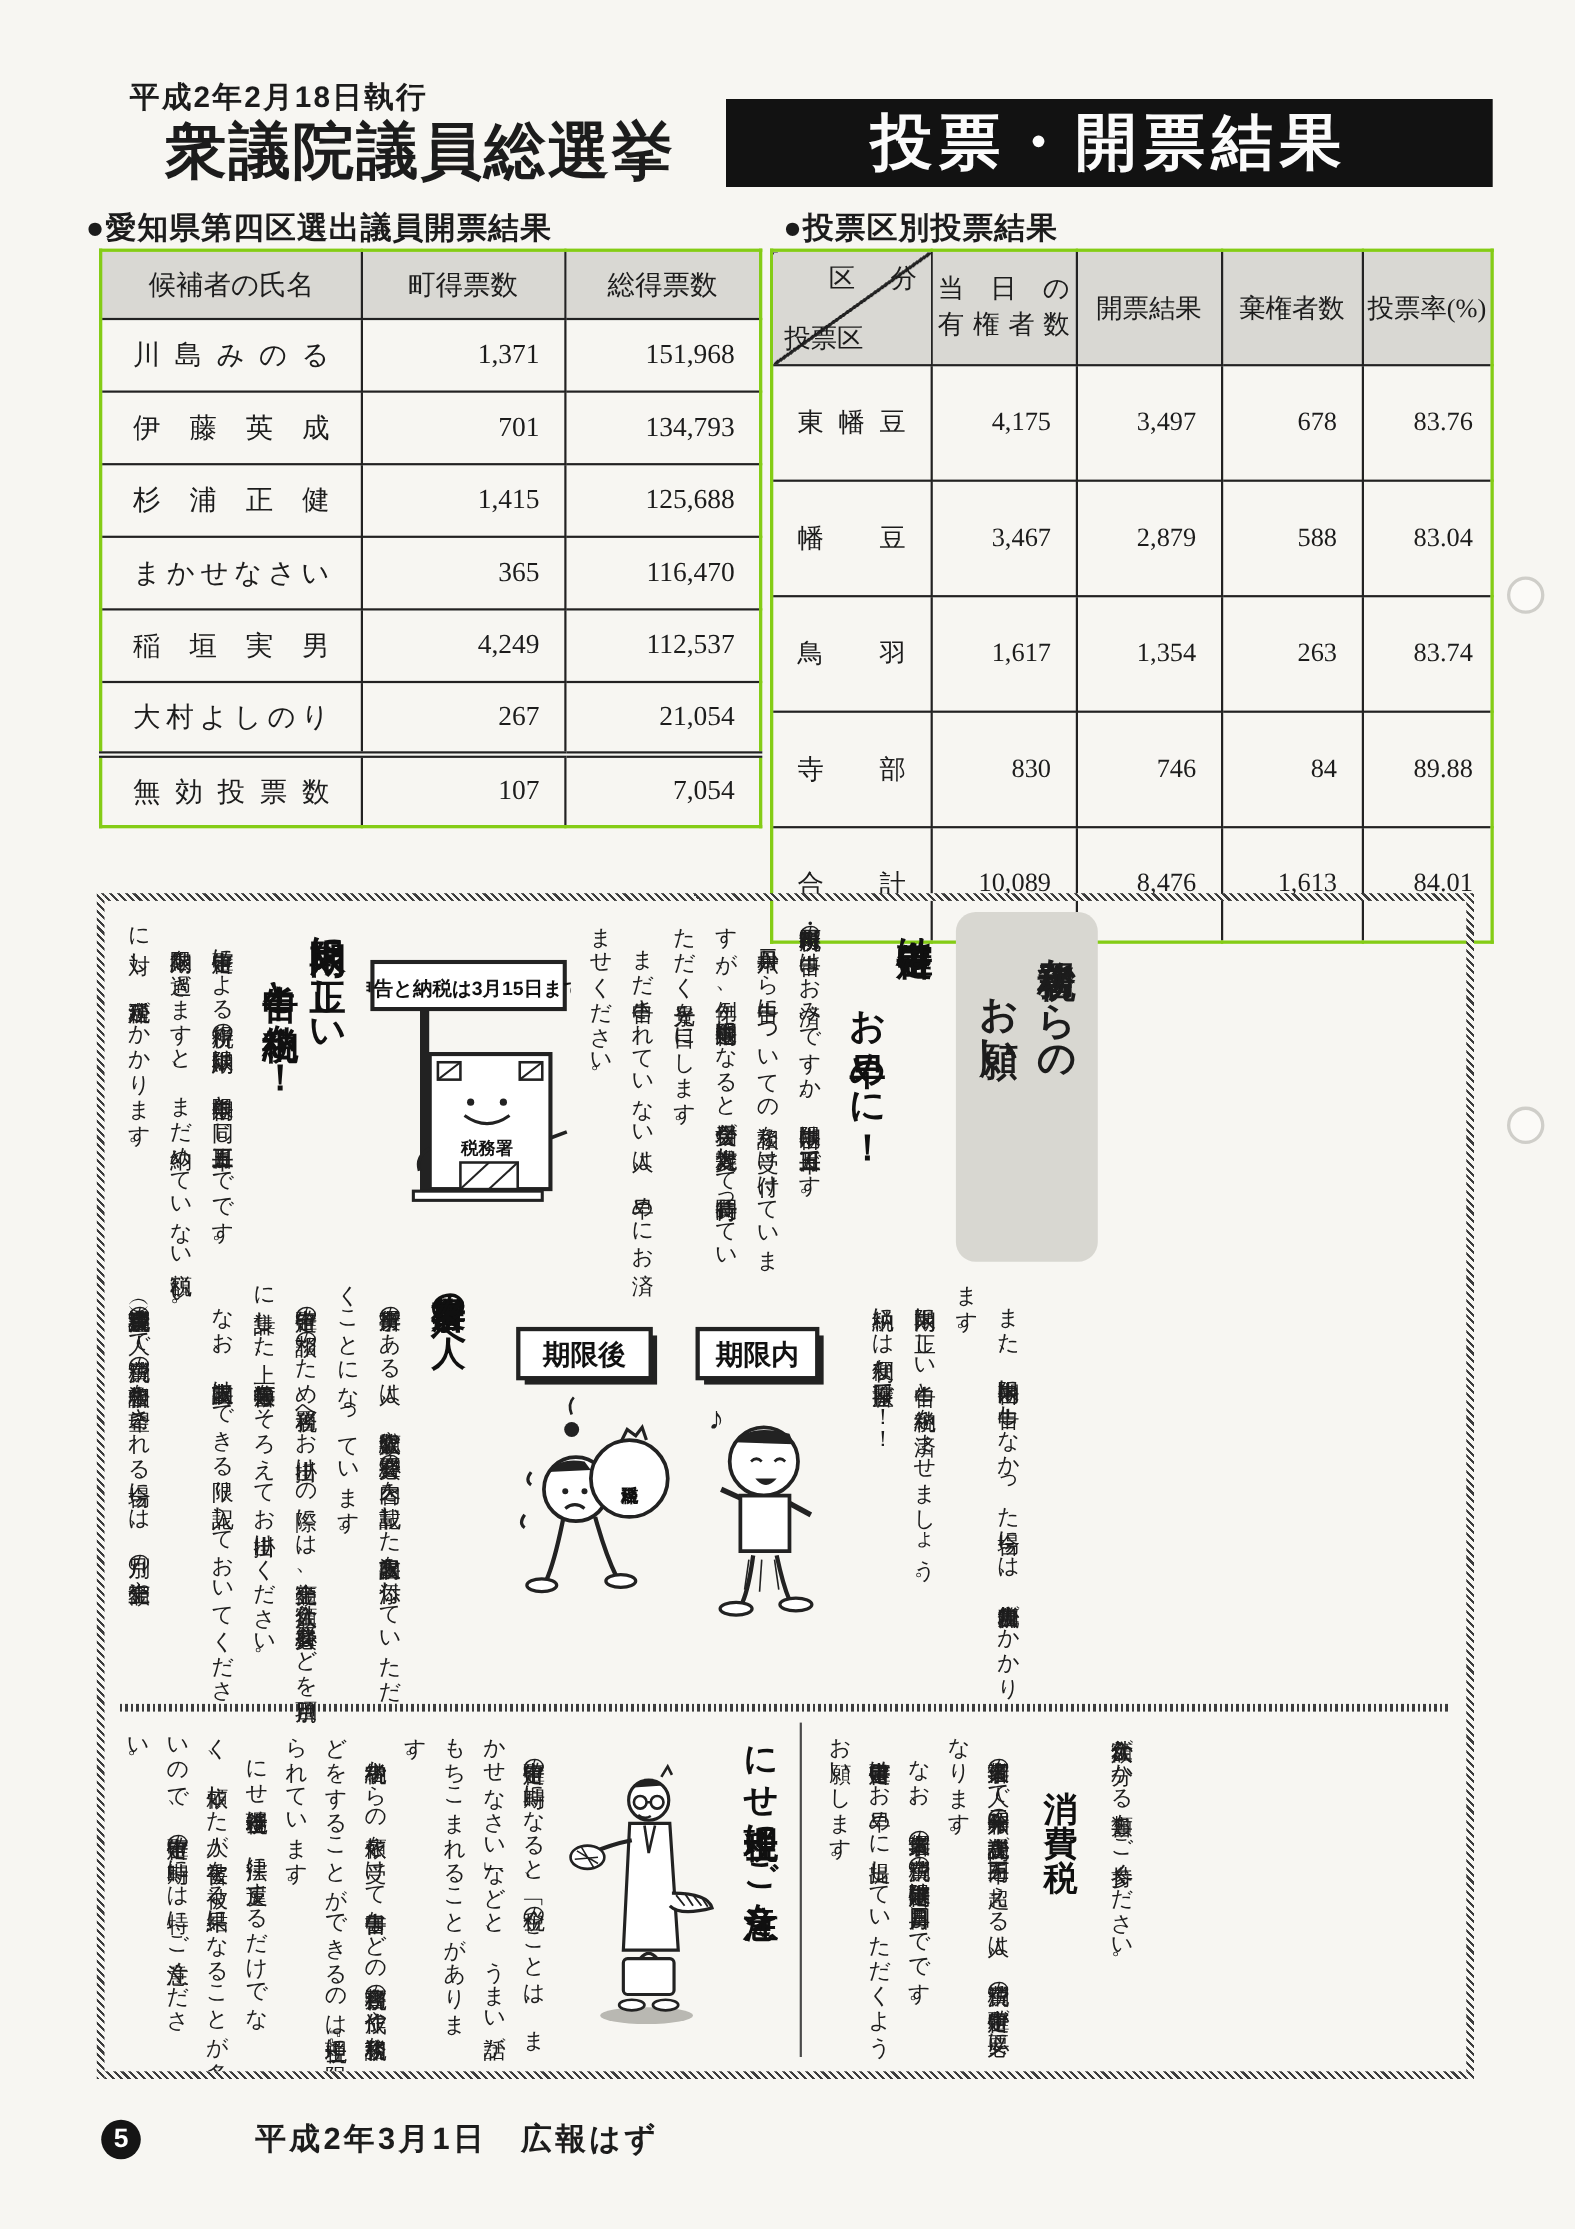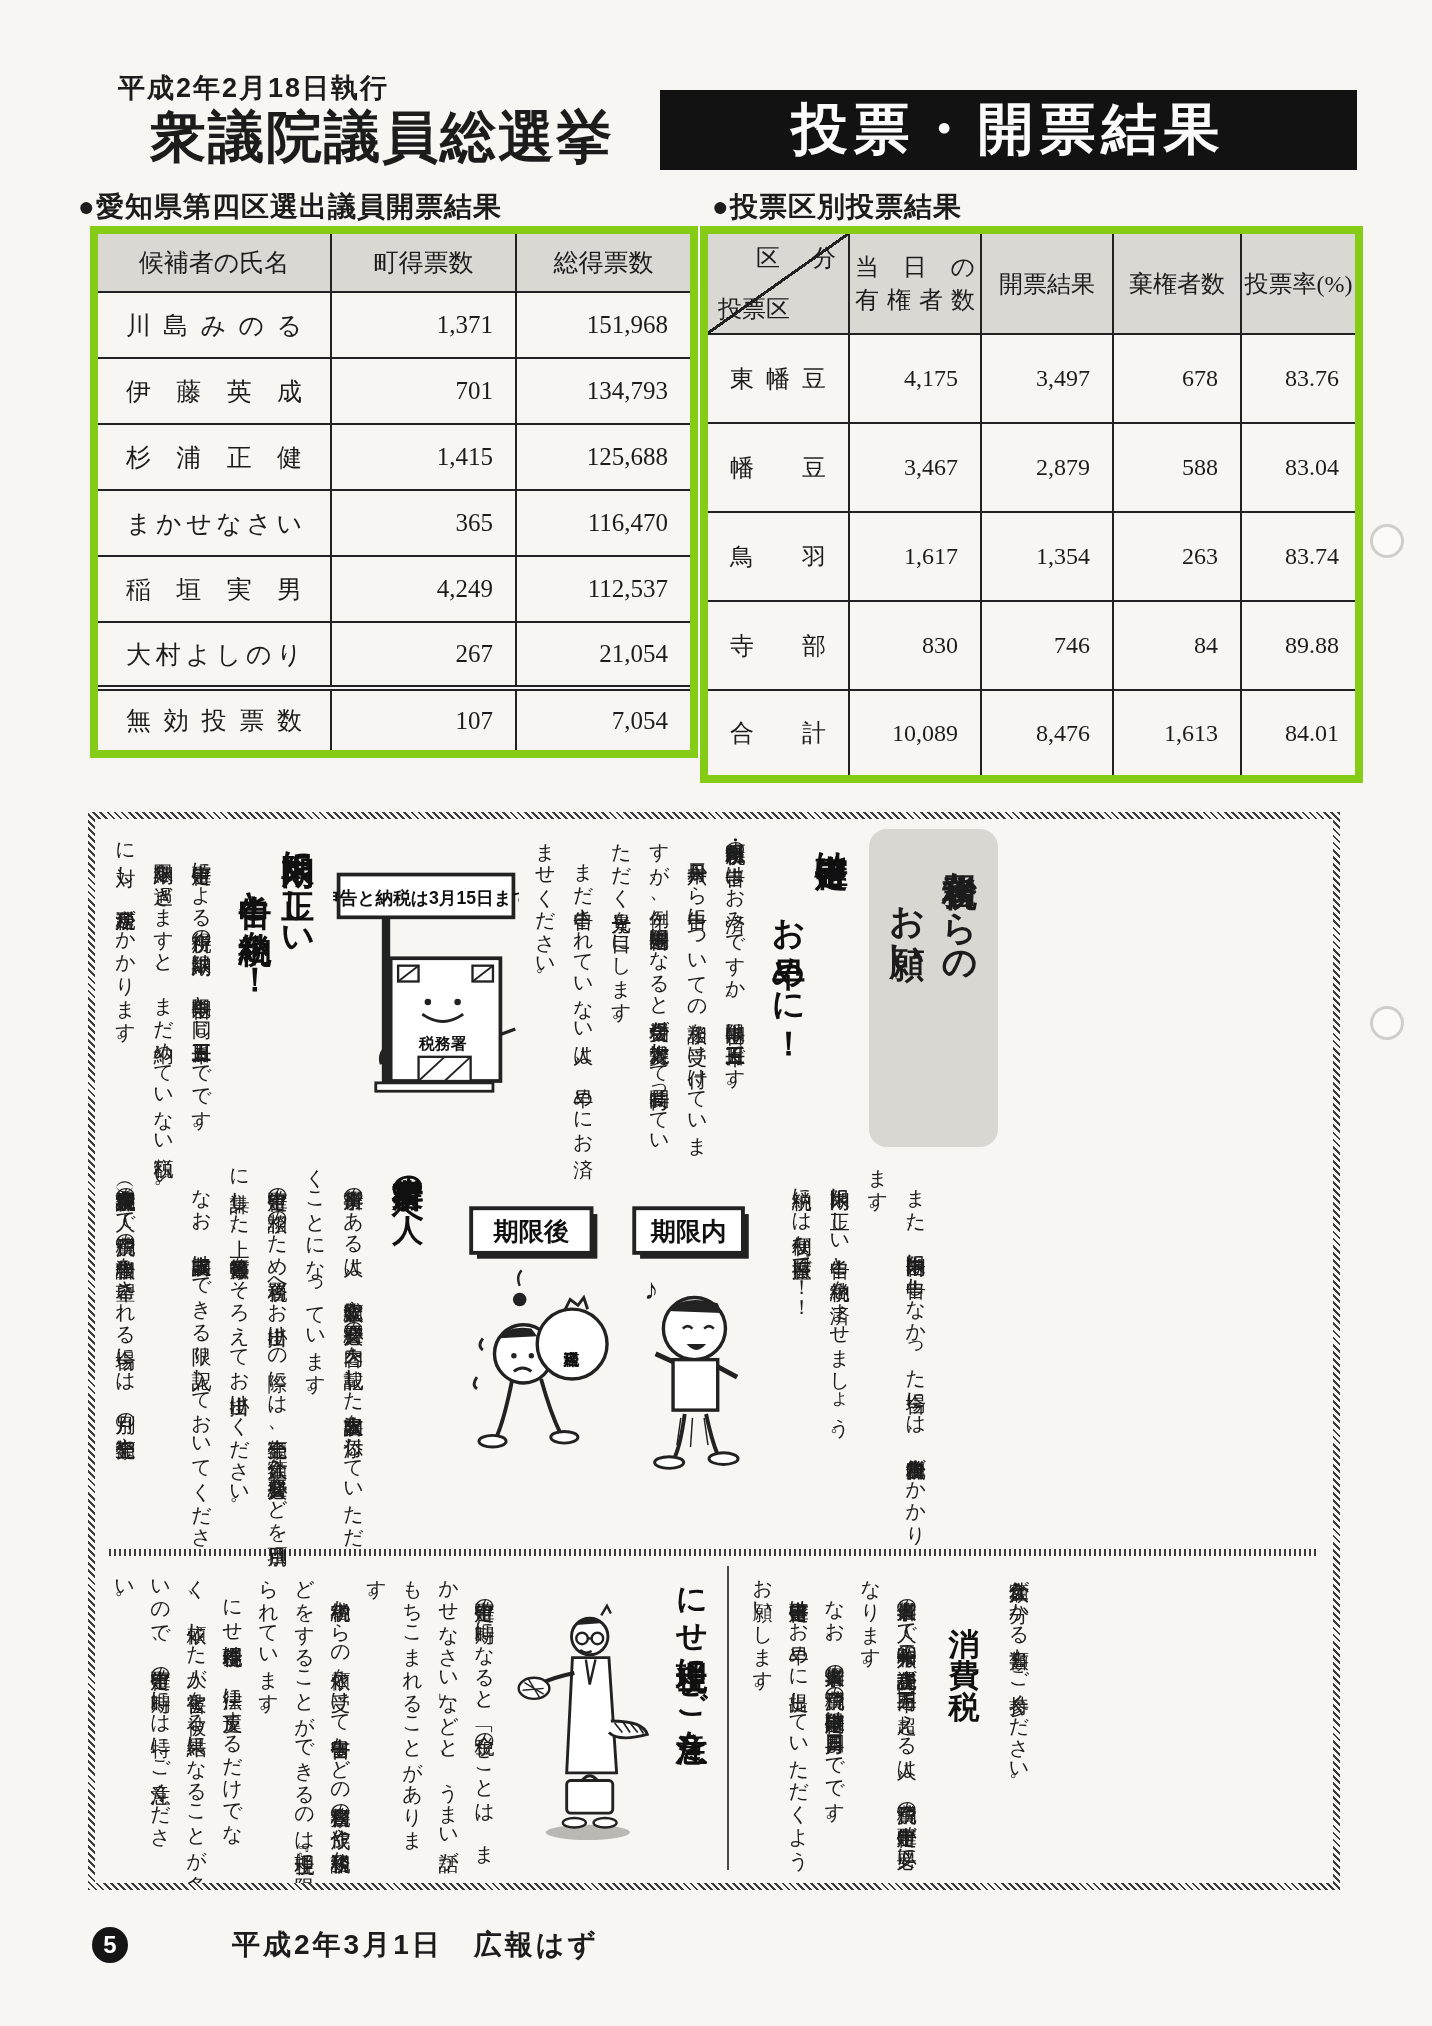--- a/index.html
+++ b/index.html
@@ -13,35 +13,35 @@
   .title-banner{position:absolute;left:660px;top:90px;width:697px;height:80px;background:#121212;
                 color:#fbfbfb;display:flex;align-items:center;justify-content:center;
                 font-family:"Liberation Sans",sans-serif;font-weight:800;font-size:56px;letter-spacing:6px;}
   
   .sec-head{position:absolute;font-family:"Liberation Sans",sans-serif;font-weight:700;
             font-size:28px;letter-spacing:1px;}
   .sec-head.left{left:78px;top:188px;}
   .sec-head.right{left:712px;top:188px;}
   
   table{border-collapse:collapse;table-layout:fixed;}
-  .dtable{position:absolute;border:8px solid #84cc16;background:transparent;}
+  .dtable{position:absolute;border:3px solid #84cc16;background:transparent;}
   .dtable td,.dtable th{border:2px solid #222;font-weight:normal;overflow:hidden;}
   .kaihyo{left:90px;top:226px;width:600px;}
   .kaihyo th{background:#d9d8d3;font-size:25px;}
   .kaihyo td{font-size:25px;}
   .kaihyo .name{text-align:justify;text-align-last:justify;padding:0 28px;}
   .kaihyo .num{text-align:right;padding-right:22px;font-variant-numeric:tabular-nums;}
   .kaihyo tr.hrow{height:62px;}
   .kaihyo tr.drow{height:66px;}
   .kaihyo tr.sep td{border-top:6px double #222;}
   .touhyou{left:700px;top:226px;width:655px;}
   .touhyou th{background:#d9d8d3;font-size:24px;}
   .touhyou td{font-size:24px;}
   .touhyou tr.hrow{height:104px;}
-  .touhyou tr.drow{height:89px;}
+  .touhyou tr.drow{height:105px;}
   .touhyou .dist{text-align:justify;text-align-last:justify;padding:0 22px;}
   .touhyou .num{text-align:right;padding-right:22px;}
   .touhyou .rate{text-align:right;padding-right:16px;}
   th.corner{position:relative;padding:0;background:#d9d8d3;
     background-image:linear-gradient(to bottom right,transparent calc(50% - 1.5px),
       #222 calc(50% - 1.5px),#222 calc(50% + 1.5px),transparent calc(50% + 1.5px));}
   th.corner .ctop{position:absolute;top:8px;right:8px;letter-spacing:4px;}
   th.corner .cbot{position:absolute;bottom:8px;left:10px;}
   th .two-line span{display:block;text-align:justify;text-align-last:justify;padding:0 4px;line-height:1.35;}
   

